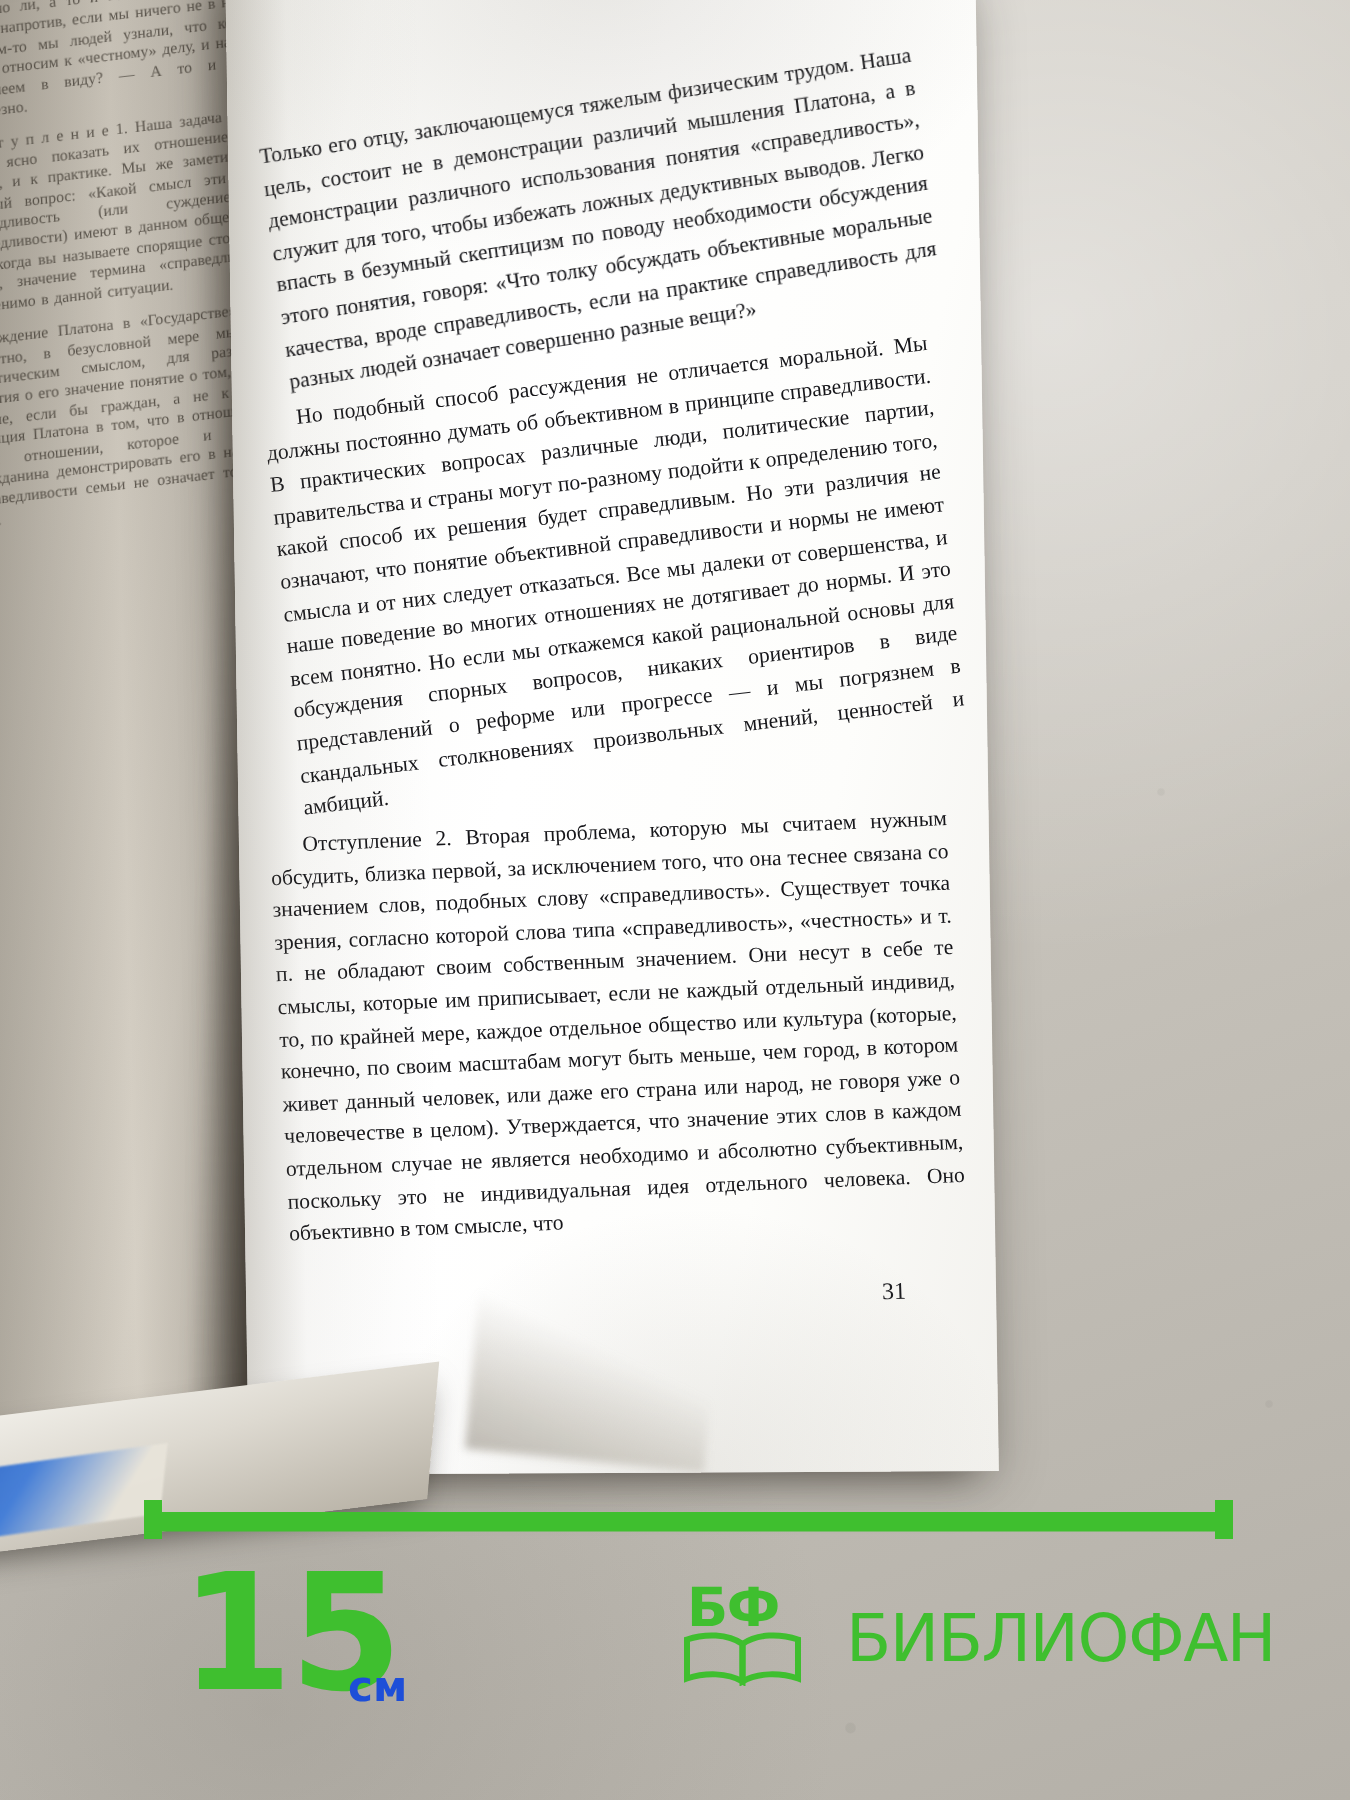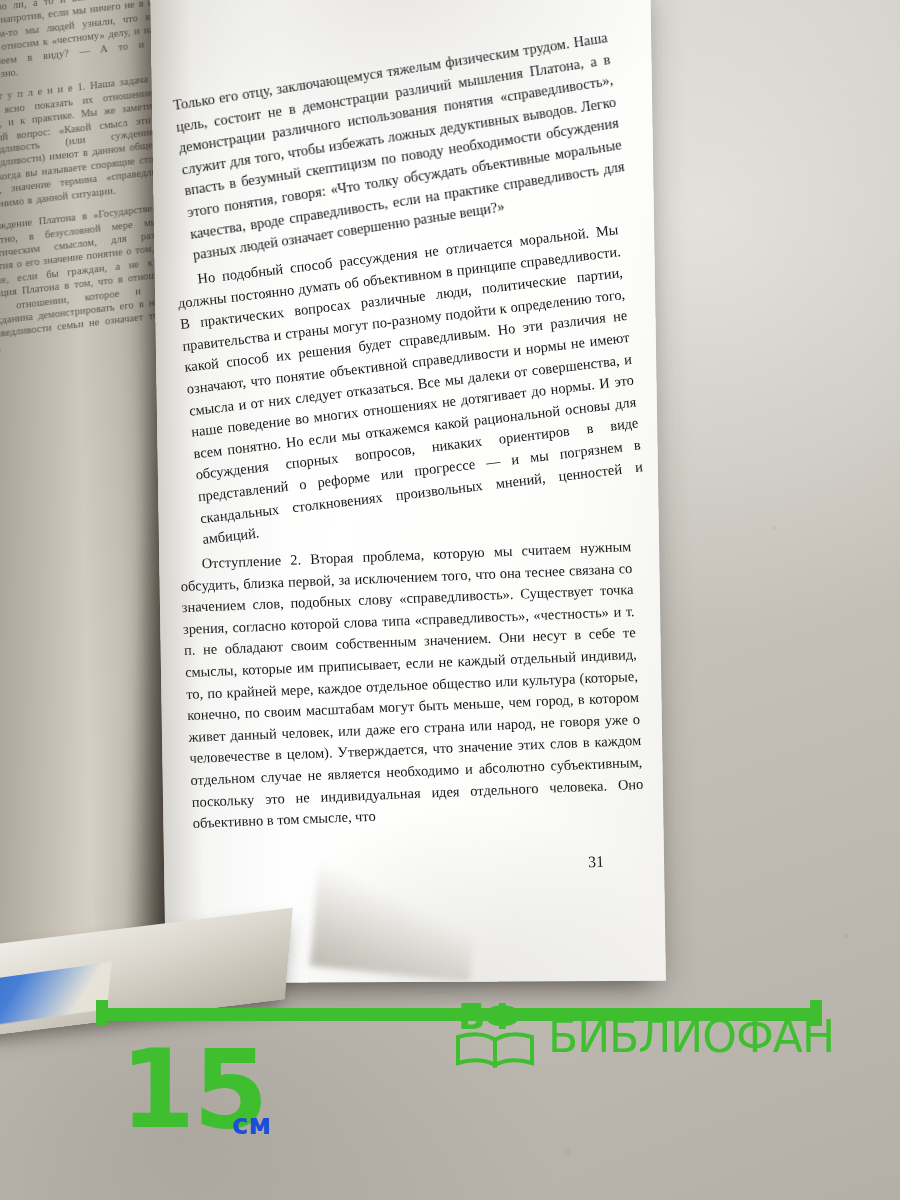--- a/index.html
+++ b/index.html
@@ -244,24 +244,24 @@
     font-family: "DejaVu Sans", sans-serif;
     font-weight: 700;
     font-size: 28px;
     color: #1d4ed8;
   }
 
   
   .logo {
     position: absolute;
     left: 452px;
-    top: 996px;
+    top: 1052px;
     display: flex;
     align-items: center;
-    gap: 10px;
+    gap: 26px;
   }
   .logo-mark {
     position: relative;
     width: 86px;
     height: 76px;
     color: #3fbf2f;
   }
   .logo-mark .bf {
     position: absolute;
     left: 6px;

